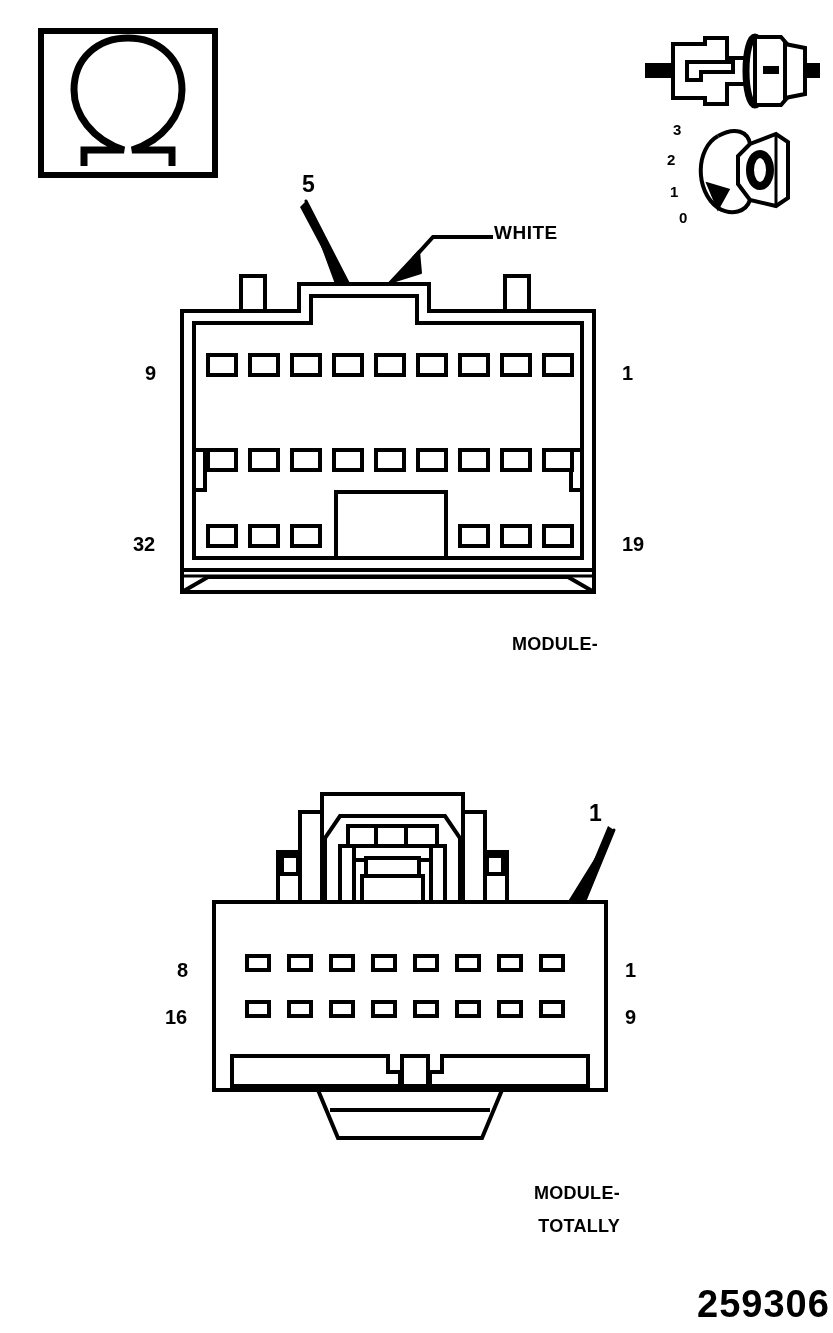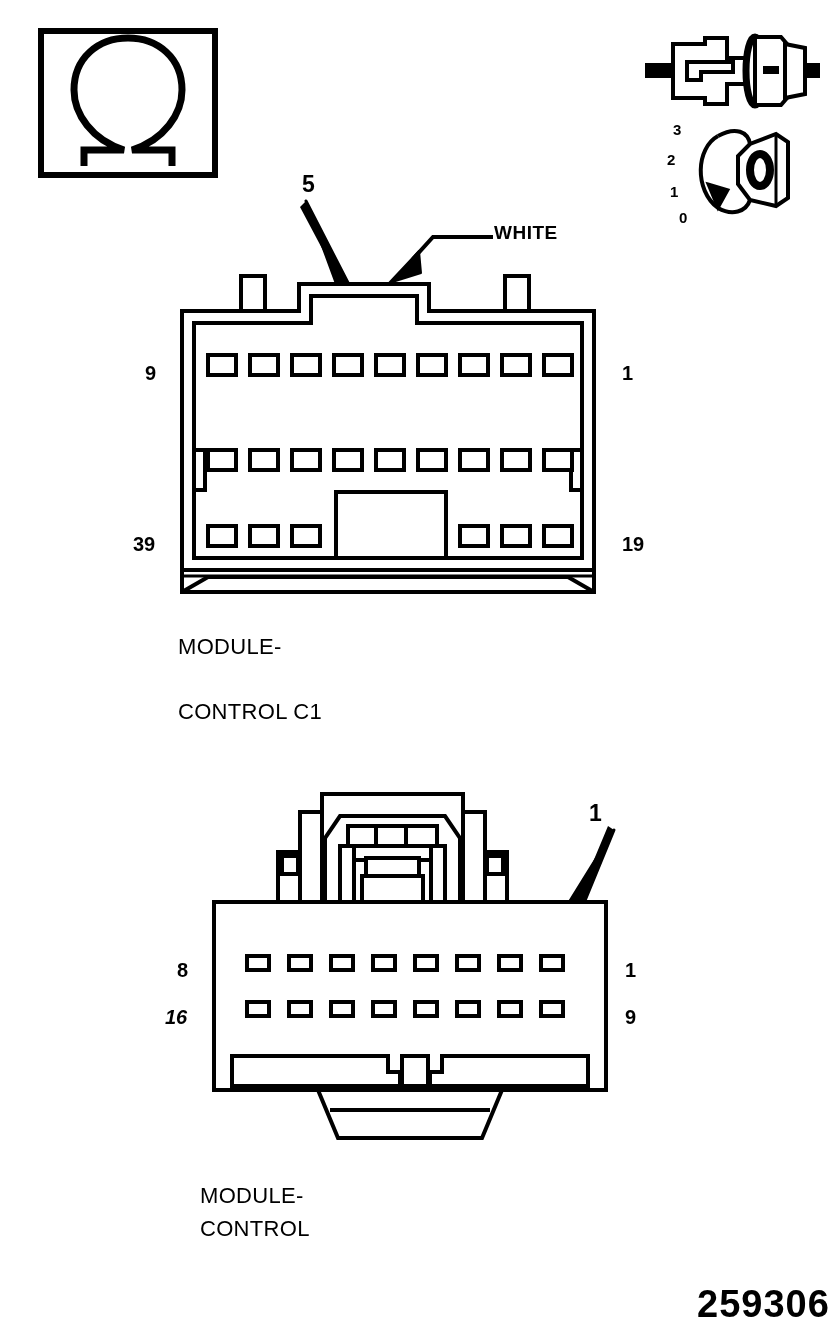--- a/index.html
+++ b/index.html
@@ -36,23 +36,23 @@
   }
   .dial-num {
     font-size: 15px;
   }
   .wire-color {
     font-size: 19px;
     letter-spacing: 0.5px;
   }
   .caption-line {
     position: absolute;
-    font-size: 22px;
-    font-weight: normal;
-    text-align: left;
+    font-size: 18px;
+    font-weight: bold;
+    text-align: right;
     width: 420px;
     letter-spacing: 0.3px;
   }
   .drawing-id {
     font-size: 38px;
     font-weight: bold;
     letter-spacing: 1px;
   }
   svg { display: block; }
 </style>
@@ -164,25 +164,24 @@
       <rect x="72" y="256" width="28" height="20" fill="#fff" stroke="#000" stroke-width="4"></rect>
       <rect x="114" y="256" width="28" height="20" fill="#fff" stroke="#000" stroke-width="4"></rect>
       <rect x="282" y="256" width="28" height="20" fill="#fff" stroke="#000" stroke-width="4"></rect>
       <rect x="324" y="256" width="28" height="20" fill="#fff" stroke="#000" stroke-width="4"></rect>
       <rect x="366" y="256" width="28" height="20" fill="#fff" stroke="#000" stroke-width="4"></rect>
     </g>
   </svg>
 
   <span class="label pin-num" style="left:145px; top:363px;">9</span>
   <span class="label pin-num" style="left:622px; top:363px;">1</span>
-  <span class="label pin-num" style="left:133px; top:534px;">39</span>
+  <span class="label pin-num" style="left:133px; top:534px;">32</span>
   <span class="label pin-num" style="left:622px; top:534px;">19</span>
 
   <div class="caption-line" style="left:178px; top:634px;">MODULE-</div>
-  <div class="caption-line" style="left:178px; top:699px;">CONTROL C1</div>
 
   <span class="label callout-num" style="left:589px; top:802px;">1</span>
   <svg style="position:absolute; left:530px; top:826px;" width="90" height="145" viewBox="0 0 90 145">
     <path d="M 84 4 L 36 118 L 48 124 L 20 138 L 22 108 L 30 115 L 78 0 Z" fill="#000"></path>
     <path d="M 84 4 L 38 116 L 18 140 L 22 104 Z" fill="#000" stroke="#000" stroke-width="3" stroke-linejoin="round"></path>
   </svg>
 
   <svg style="position:absolute; left:210px; top:790px;" width="400" height="365" viewBox="0 0 400 365">
 
     <path d="M 112 4 L 253 4 L 253 112 L 112 112 Z" fill="#fff" stroke="#000" stroke-width="4"></path>
@@ -231,21 +230,21 @@
     <path d="M 22 266 L 178 266 L 178 282 L 190 282 L 190 296 L 22 296 Z" fill="#fff" stroke="#000" stroke-width="4"></path>
     <path d="M 378 266 L 232 266 L 232 282 L 220 282 L 220 296 L 378 296 Z" fill="#fff" stroke="#000" stroke-width="4"></path>
     <rect x="192" y="266" width="26" height="30" fill="#fff" stroke="#000" stroke-width="4"></rect>
 
     <path d="M 108 300 L 292 300 L 272 348 L 128 348 Z" fill="#fff" stroke="#000" stroke-width="4"></path>
     <path d="M 120 320 L 280 320" fill="none" stroke="#000" stroke-width="4"></path>
   </svg>
 
   <span class="label pin-num" style="left:177px; top:960px;">8</span>
   <span class="label pin-num" style="left:625px; top:960px;">1</span>
-  <span class="label pin-num" style="left:165px; top:1007px;font-style:italic;">16</span>
+  <span class="label pin-num" style="left:165px; top:1007px;">16</span>
   <span class="label pin-num" style="left:625px; top:1007px;">9</span>
 
   <div class="caption-line" style="left:200px; top:1183px;">MODULE-</div>
-  <div class="caption-line" style="left:200px; top:1216px;">CONTROL</div>
+  <div class="caption-line" style="left:200px; top:1216px;">TOTALLY</div>
 
   <span class="label drawing-id" style="left:697px; top:1285px;">259306</span>
 
 </div>
 
 </body></html>

